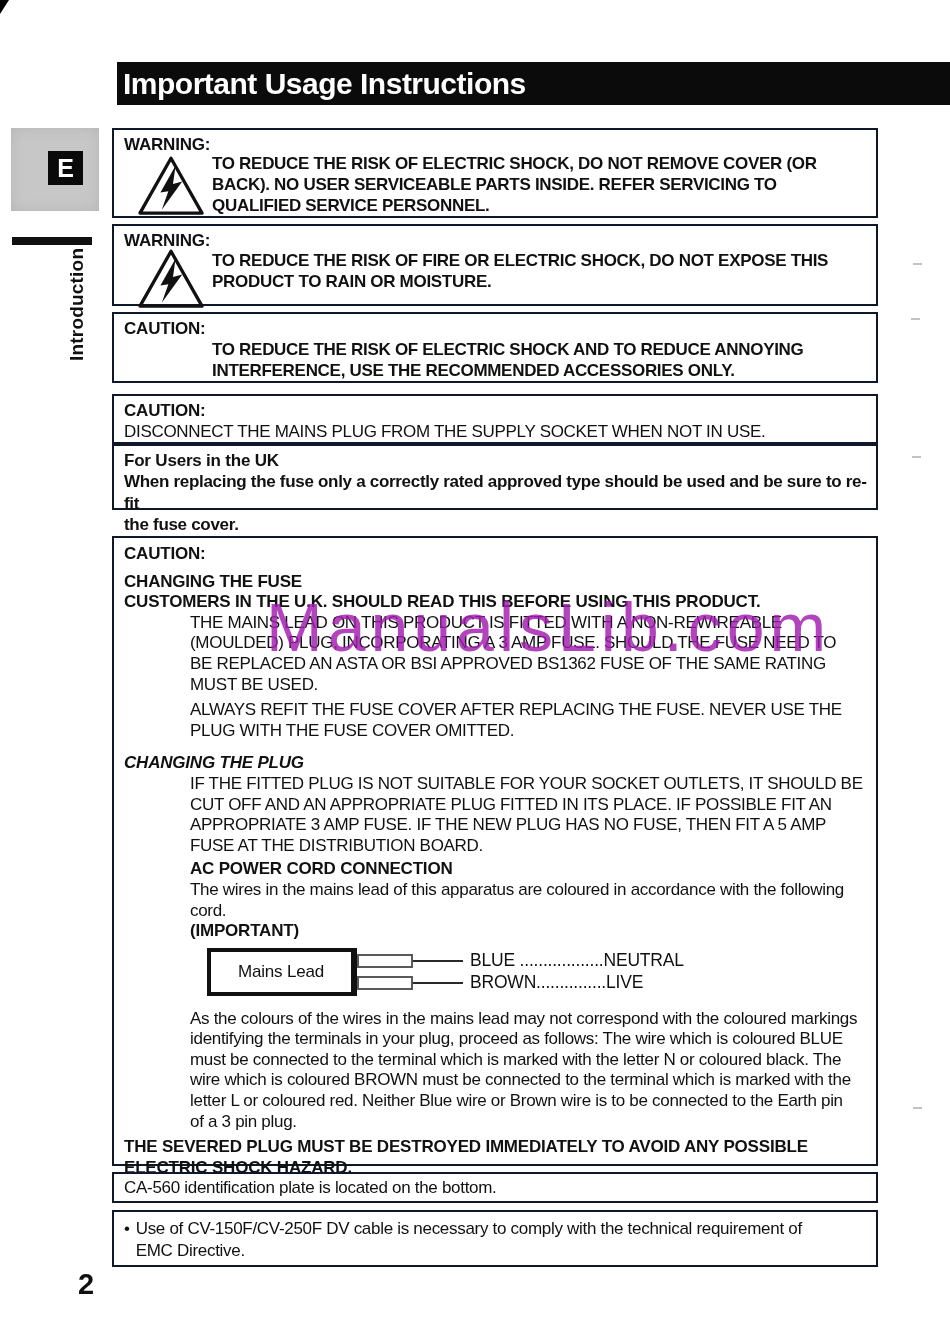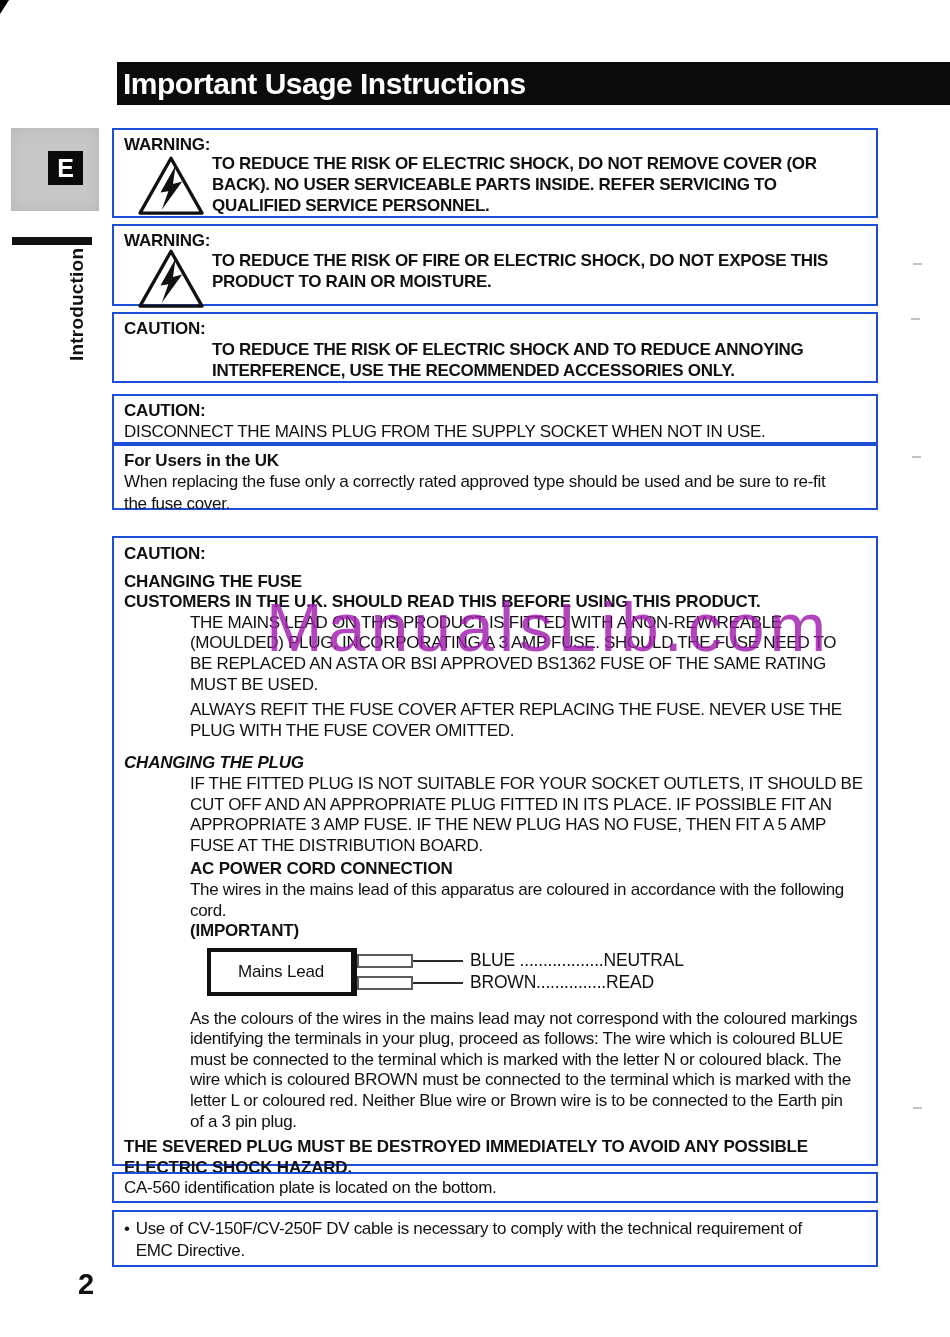--- a/index.html
+++ b/index.html
@@ -17,21 +17,21 @@
   .e-block { left:11px; top:128px; width:88px; height:83px; background:#c7c7c7;
              box-shadow:inset 0 0 14px #b5b5b5; }
   .e-square { position:absolute; left:37px; top:23px; width:35px; height:34px; background:#0a0a0a;
               color:#fff; font-weight:bold; font-size:25px; text-align:center; line-height:34px; }
   .side-bar-rule { left:12px; top:237px; width:80px; height:8px; background:#111; }
   .intro-vert { left:66px; top:249px; width:32px; height:112px; }
   .intro-vert span { display:block; height:100%; writing-mode:vertical-rl; transform:rotate(180deg);
                      font-weight:bold; font-size:19px; letter-spacing:0.2px; }
 
   
-  .nbox { left:112px; width:766px; border:2px solid #1d4ed8; background:#fff; position:absolute; }
+  .nbox { left:112px; width:766px; border:2px solid #0f172a; background:#fff; position:absolute; }
   .thin { border-width:2px; }
   .nbox .hd { font-weight:bold; font-size:17px; padding:5px 0 0 10px; letter-spacing:-0.2px; }
   .pre { white-space:pre-line; }
   .b17 { font-weight:bold; font-size:17px; line-height:21px; letter-spacing:-0.3px; }
   .r17 { font-weight:normal; font-size:17px; line-height:21.5px; letter-spacing:-0.3px; }
 
   .warn-icon { position:absolute; left:24px; width:66px; }
   .warn-text { position:absolute; left:98px; }
 
   
@@ -104,21 +104,21 @@
 INTERFERENCE, USE THE RECOMMENDED ACCESSORIES ONLY.</div>
   </div>
 
   <div class="nbox" style="top:394px; height:50px;">
     <div class="hd">CAUTION:</div>
     <div class="r17" style="padding:0 0 0 10px;">DISCONNECT THE MAINS PLUG FROM THE SUPPLY SOCKET WHEN NOT IN USE.</div>
   </div>
 
   <div class="nbox thin" style="top:444px; height:66px;">
     <div class="hd">For Users in the UK</div>
-    <div class="r17 pre" style="padding:0 6px 0 10px;">When replacing the fuse only a correctly rated approved type should be used and be sure to re-fit
+    <div class="r17 pre" style="padding:0 6px 0 10px;font-weight:bold;">When replacing the fuse only a correctly rated approved type should be used and be sure to re-fit
 the fuse cover.</div>
   </div>
 
   <div class="nbox ukc" style="top:536px; height:630px;">
     <div class="hdg">CAUTION:</div>
     <div class="hdg" style="margin-top:7px;">CHANGING THE FUSE</div>
     <div class="hdg">CUSTOMERS IN THE U.K. SHOULD READ THIS BEFORE USING THIS PRODUCT.</div>
     <div class="bp pre ind">THE MAINS LEAD ON THIS PRODUCT IS FITTED WITH A NON-REWIREABLE
 (MOULDED) PLUG, INCORPORATING A 3 AMP FUSE. SHOULD THE FUSE NEED TO
 BE REPLACED AN ASTA OR BSI APPROVED BS1362 FUSE OF THE SAME RATING
@@ -135,21 +135,21 @@
 cord.</div>
     <div class="hdg ind">(IMPORTANT)</div>
 
     <div class="diagram">
       <div class="ml-box">Mains Lead</div>
       <div class="stub" style="left:150px; top:6px;"></div>
       <div class="stub" style="left:150px; top:28px;"></div>
       <div class="wline" style="left:206px; top:12px; width:50px;"></div>
       <div class="wline" style="left:206px; top:34px; width:50px;"></div>
       <div class="wlabel" style="left:263px; top:2px;">BLUE ..................NEUTRAL</div>
-      <div class="wlabel" style="left:263px; top:24px;">BROWN...............READ</div>
+      <div class="wlabel" style="left:263px; top:24px;">BROWN...............LIVE</div>
     </div>
 
     <div class="bp pre ind">As the colours of the wires in the mains lead may not correspond with the coloured markings
 identifying the terminals in your plug, proceed as follows: The wire which is coloured BLUE
 must be connected to the terminal which is marked with the letter N or coloured black. The
 wire which is coloured BROWN must be connected to the terminal which is marked with the
 letter L or coloured red. Neither Blue wire or Brown wire is to be connected to the Earth pin
 of a 3 pin plug.</div>
     <div class="hdg pre" style="margin-top:5px;">THE SEVERED PLUG MUST BE DESTROYED IMMEDIATELY TO AVOID ANY POSSIBLE
 ELECTRIC SHOCK HAZARD.</div>

